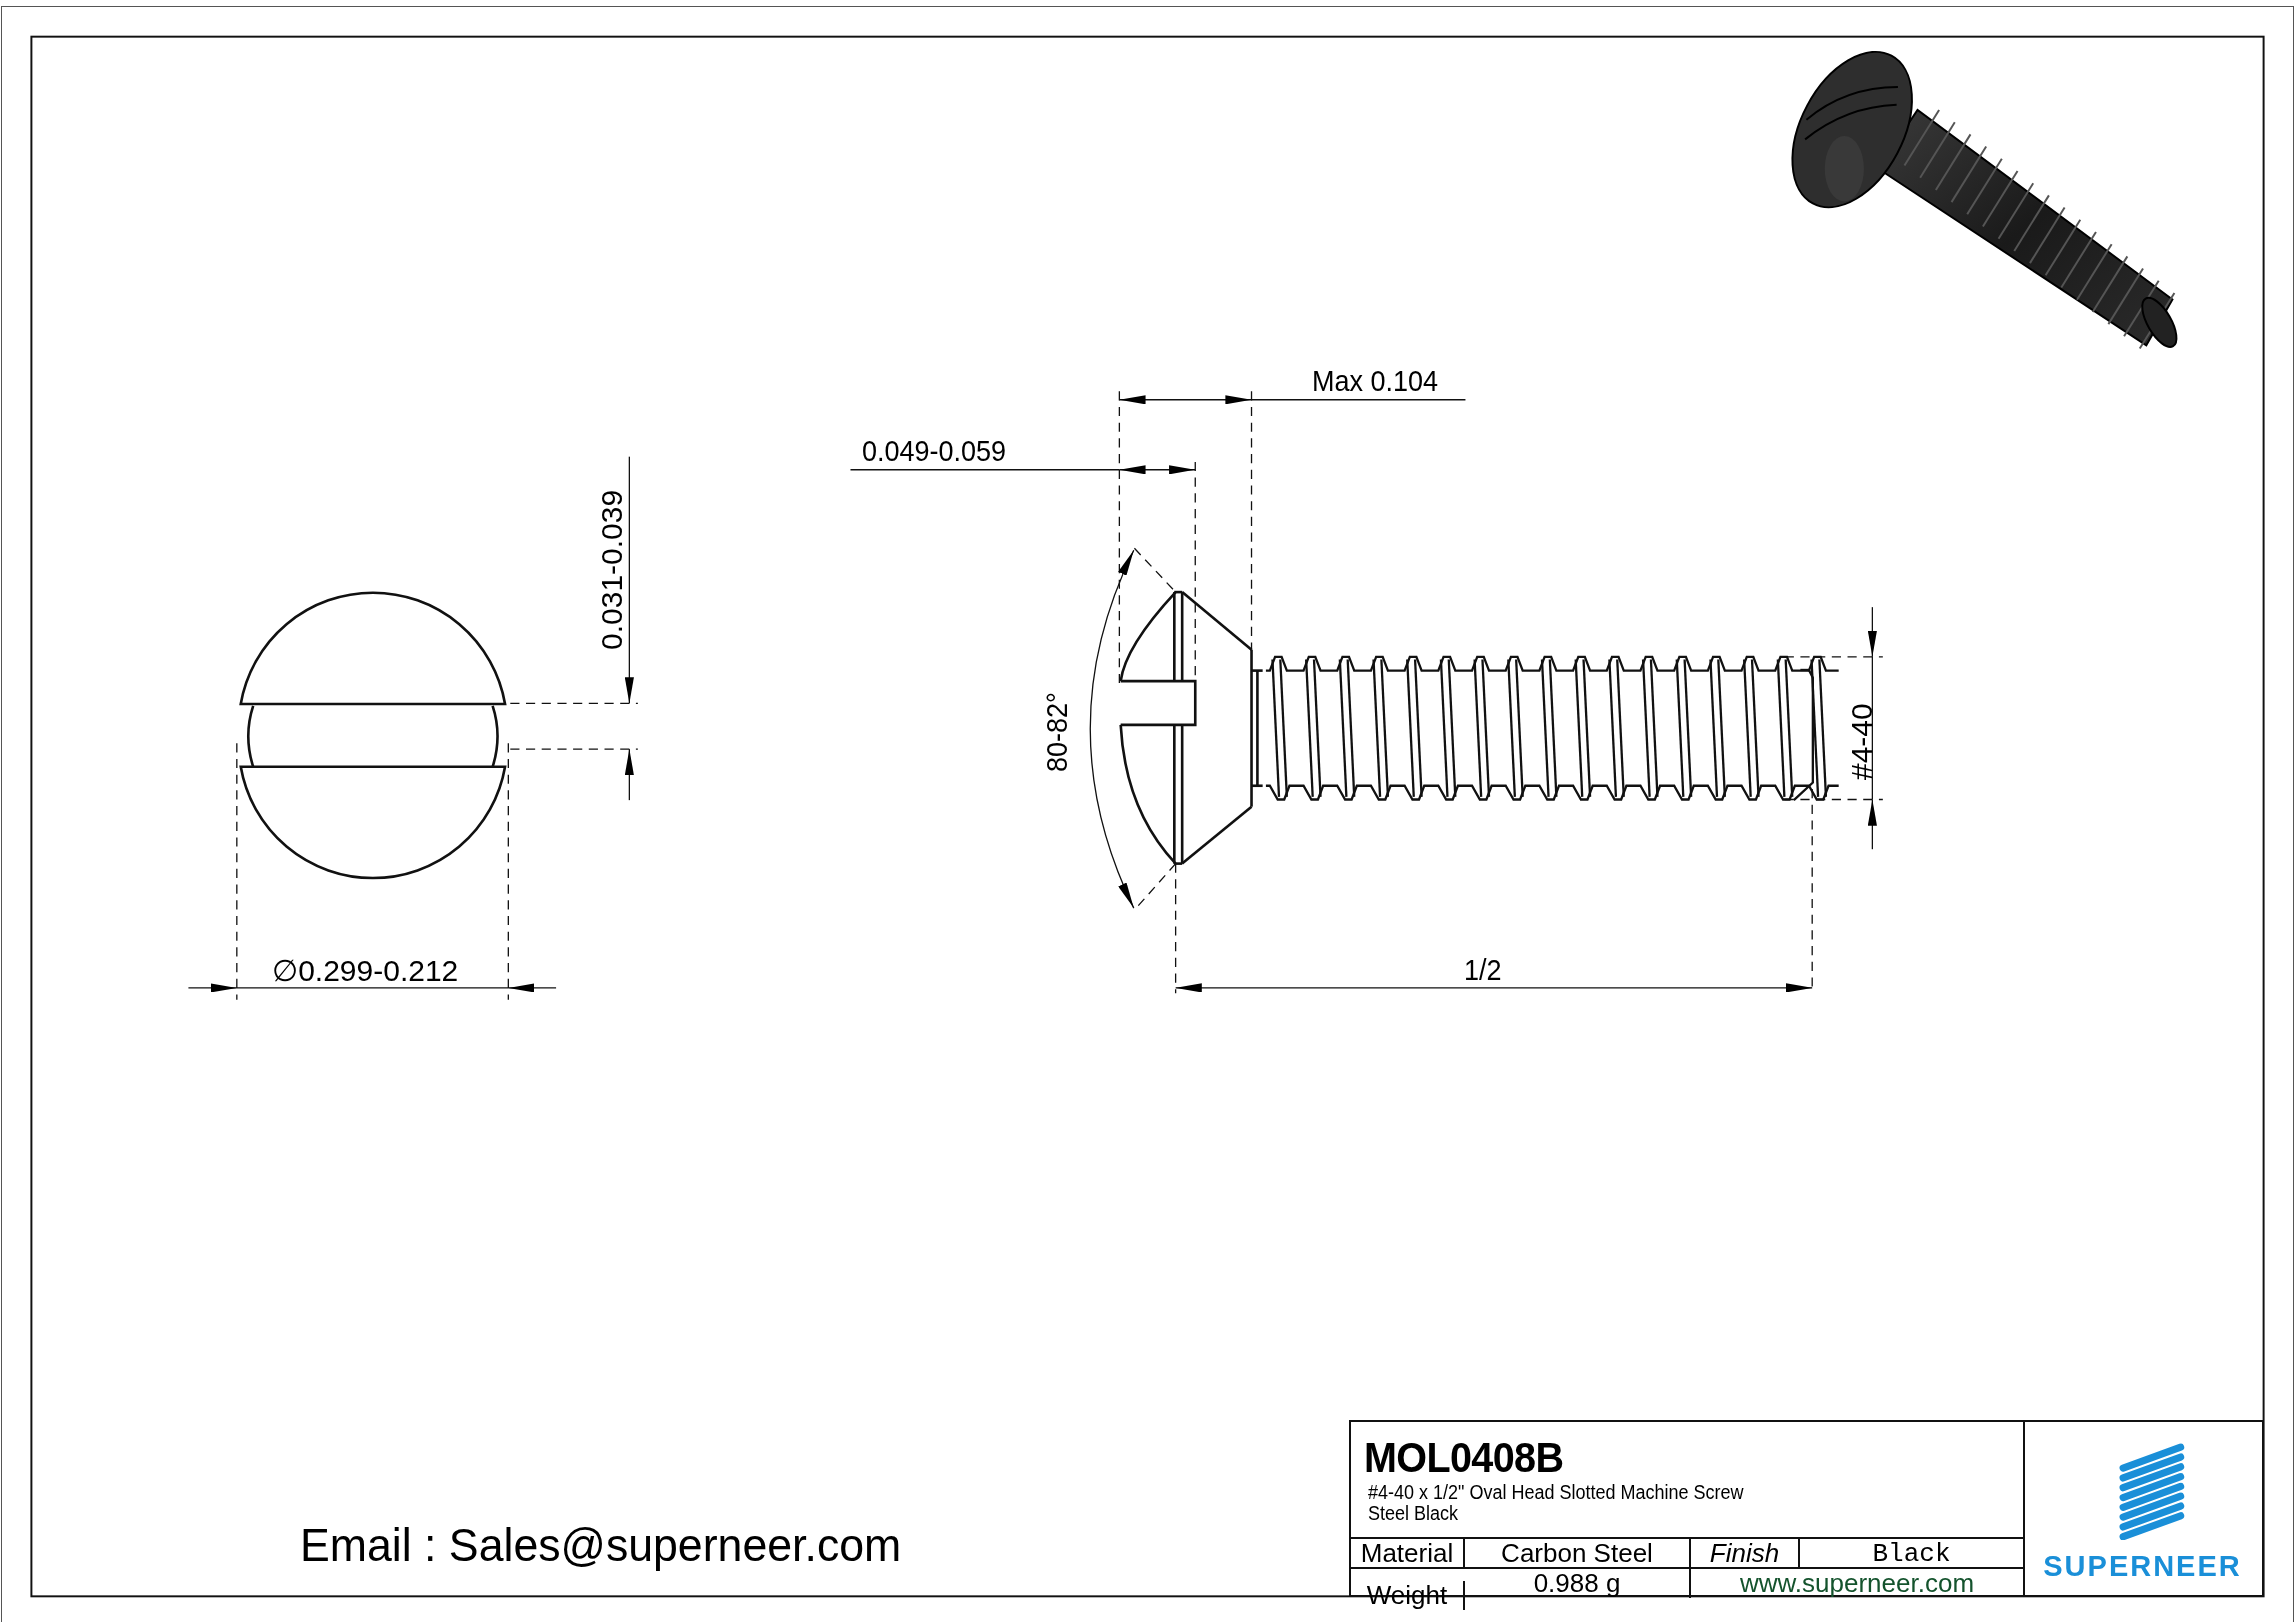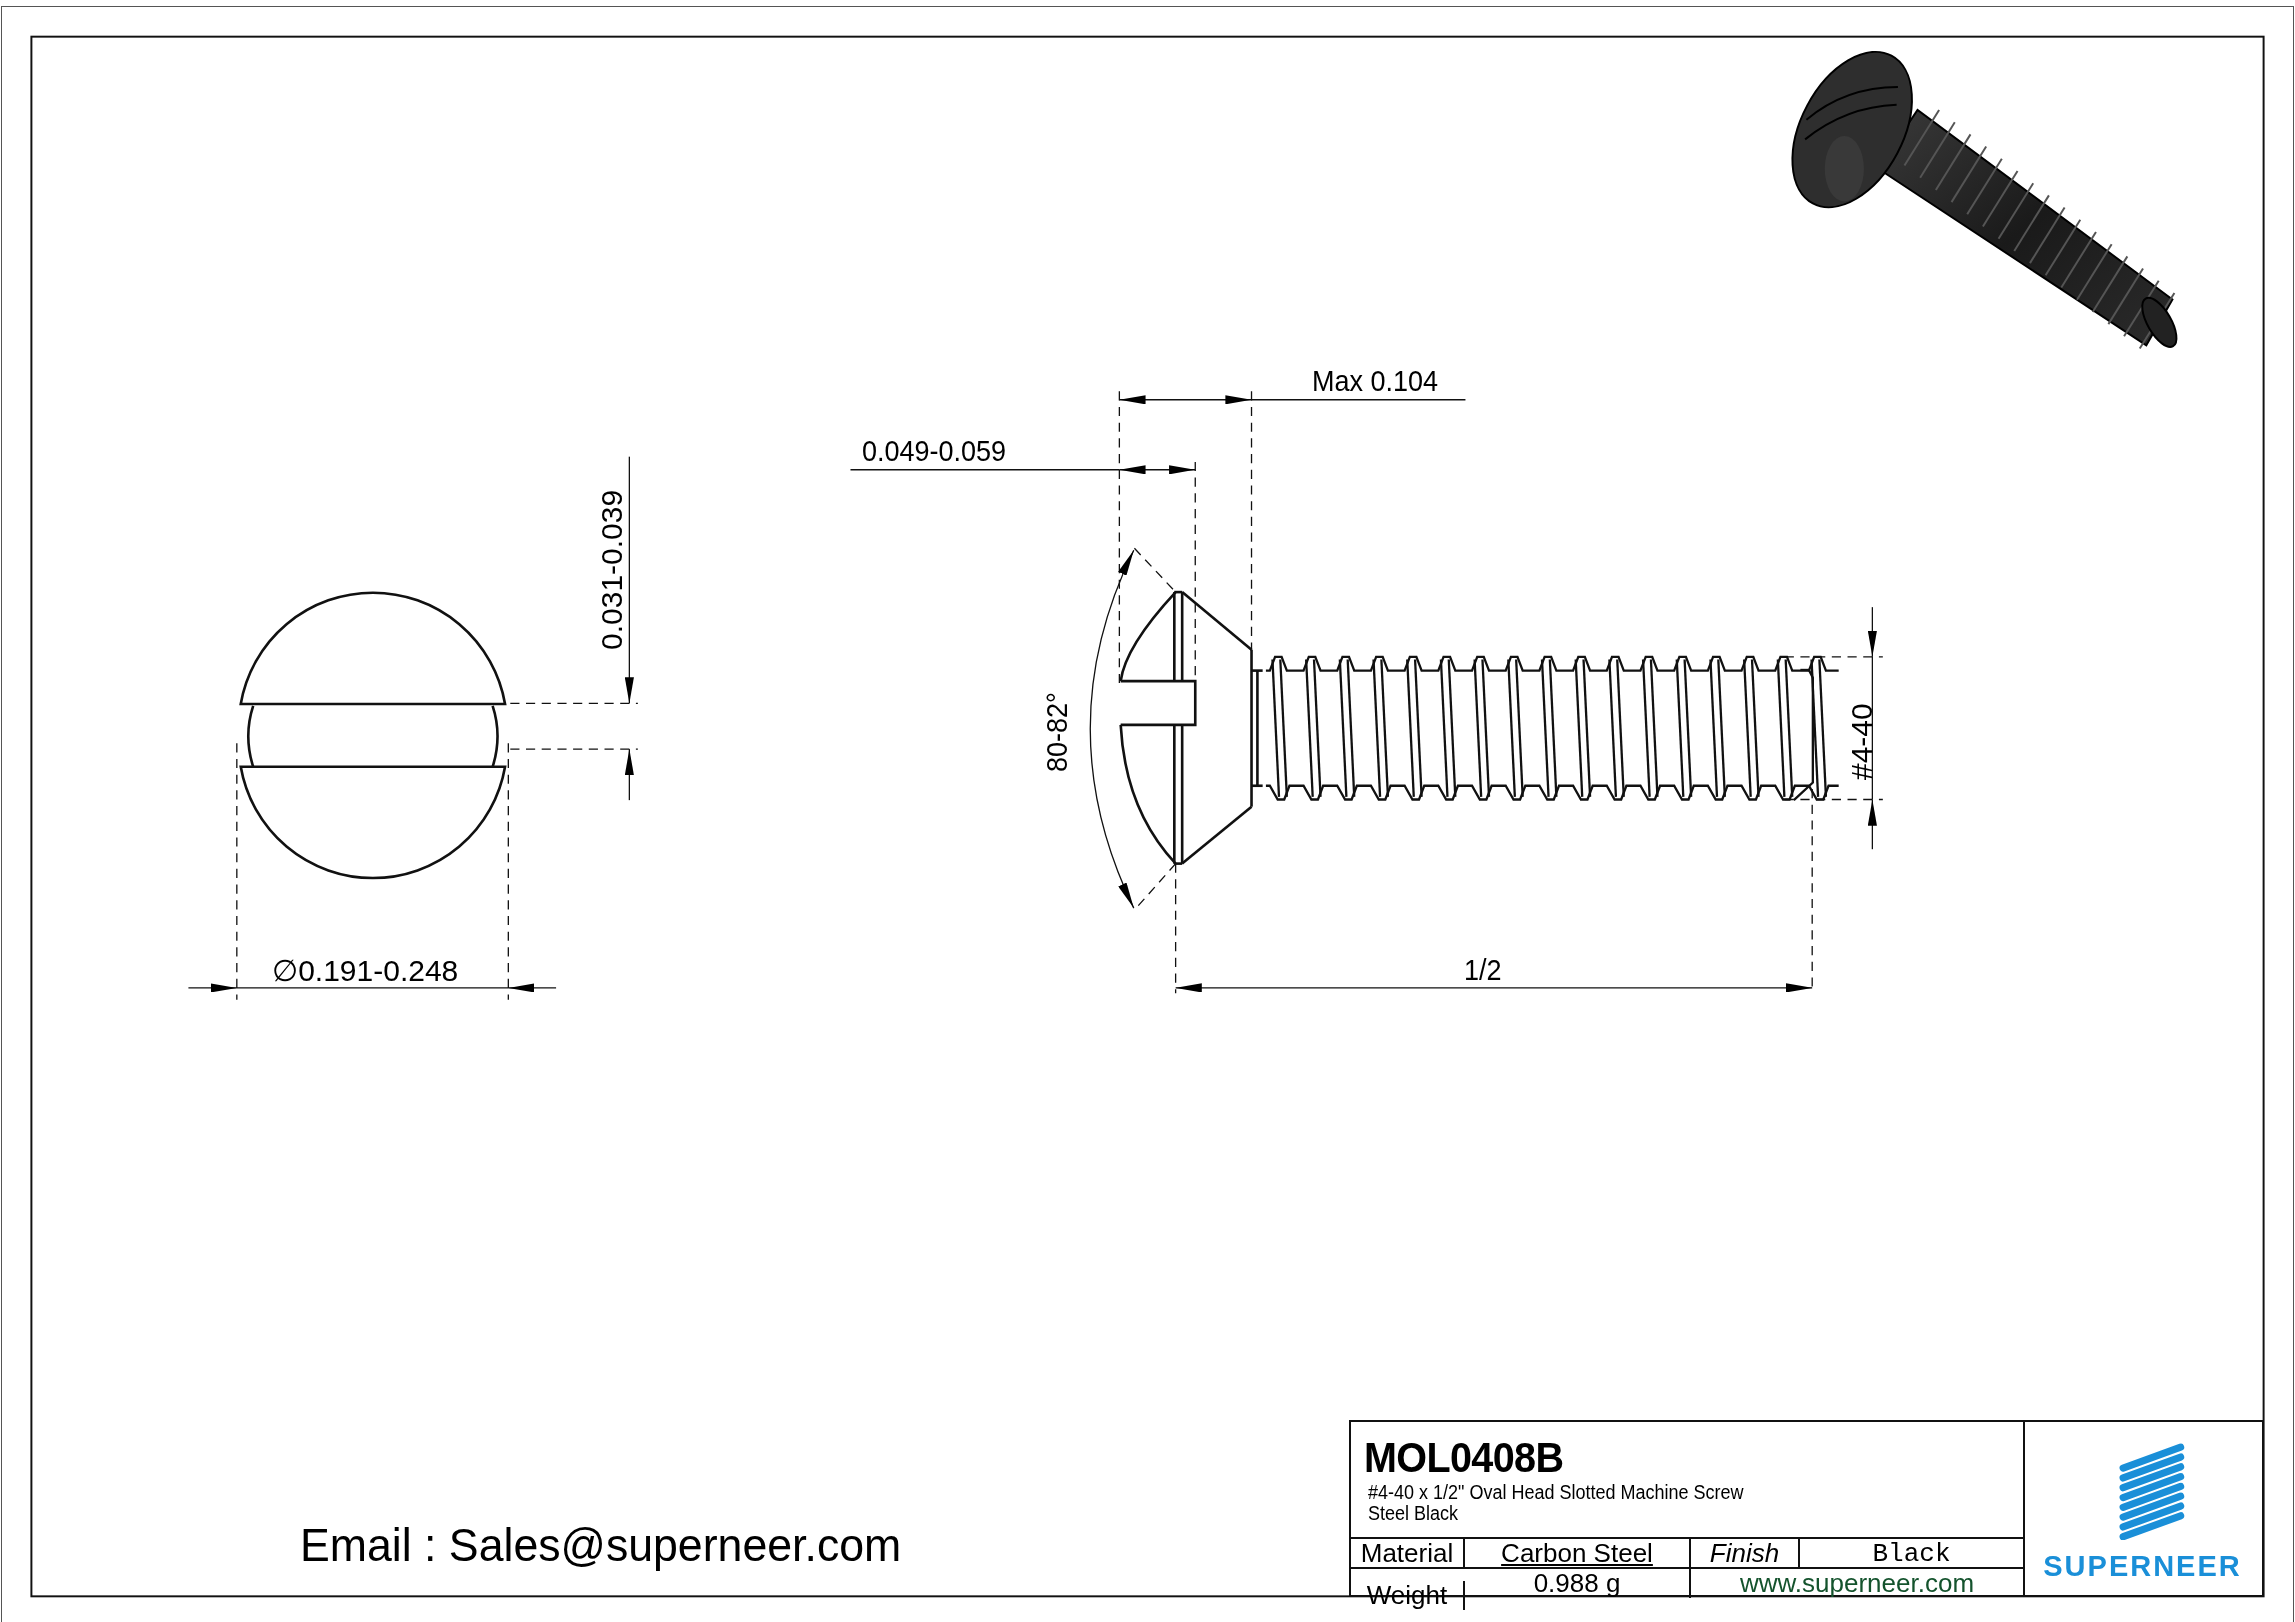--- a/index.html
+++ b/index.html
@@ -154,21 +154,21 @@
       <path d="M 1733 833 Q 1600 1105 1733 1380" marker-start="url(#arrL)" marker-end="url(#arrL)"></path>
     </g>
   </svg>
 
   <div class="dim narrow" style="left:1312px;top:359px;">Max 0.104</div>
   <div class="dim narrow" style="left:862px;top:429px;">0.049-0.059</div>
   <div class="vtext" style="left:1040px;top:767px;transform:rotate(-90deg) scaleX(0.9);">80-82°</div>
   <div class="vtext" style="left:1845px;top:775px;">#4-40</div>
   <div class="dim narrow" style="left:1464px;top:948px;">1/2</div>
   <div class="dim" style="left:272px;top:948px;">
-    <span>∅</span><span>0.191-0.248</span>
+    <span>∅</span><span>0.299-0.212</span>
   </div>
   <div class="vtext" style="left:595px;top:645px;">0.031-0.039</div>
 
   <svg width="471" height="366" style="position:absolute;left:1767px;top:19.6px" viewBox="0 0 720 560">
     <defs>
       <linearGradient id="bodyg" x1="0" y1="0" x2="1" y2="1">
         <stop offset="0" stop-color="#3a3a3a"></stop>
         <stop offset="0.5" stop-color="#1a1a1a"></stop>
         <stop offset="1" stop-color="#2b2b2b"></stop>
       </linearGradient>
@@ -205,21 +205,21 @@
 
   <div class="title-block">
     <div class="tb-left">
       <div class="part-no">MOL0408B</div>
       <div class="desc">
         <div>#4-40 x 1/2" Oval Head Slotted Machine Screw</div>
         <div>Steel Black</div>
       </div>
       <div class="tb-row r1">
         <div class="cell b" style="left:0;width:114px;">Material</div>
-        <div class="cell b" style="left:114px;width:226px;text-decoration:underline;">Carbon Steel</div>
+        <div class="cell b" style="left:114px;width:226px;">Carbon Steel</div>
         <div class="cell b" style="left:340px;width:109px;font-style:italic;">Finish</div>
         <div class="cell" style="left:449px;width:223px;font-family:Liberation Mono, monospace;">Black</div>
       </div>
       <div class="tb-row r2">
         <div class="cell b" style="left:0;width:114px;margin-top:12px;">Weight</div>
         <div class="cell b" style="left:114px;width:226px;">0.988 g</div>
         <div class="cell link" style="left:340px;width:332px;">www.superneer.com</div>
       </div>
     </div>
     <div class="tb-logo">

